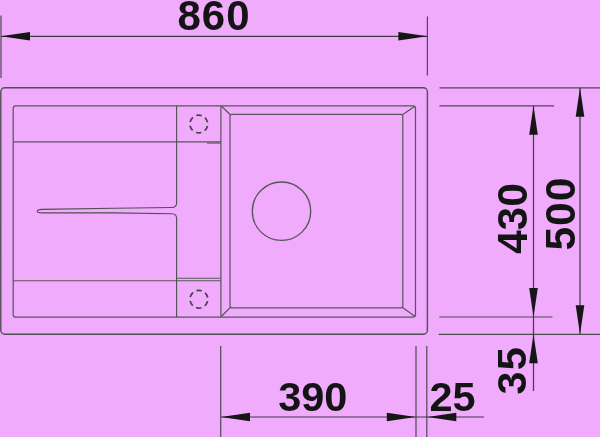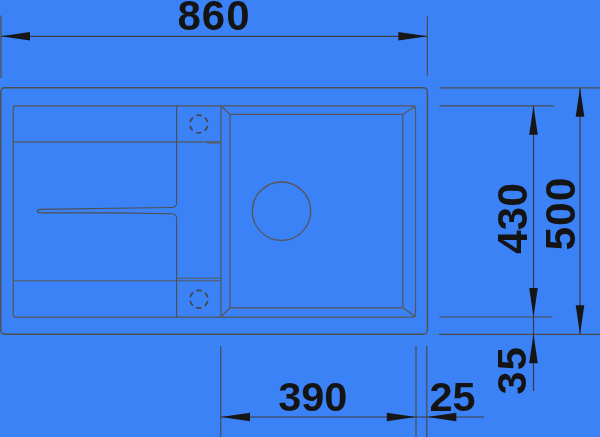--- a/index.html
+++ b/index.html
@@ -1,16 +1,16 @@
 <!DOCTYPE html>
 <html><head>
 <meta charset="utf-8">
 <style>
   html,body{margin:0;padding:0;background:#fff;}
-  #wrap{width:600px;height:437px;position:relative;background:#3b82f6;overflow:hidden;}
+  #wrap{width:600px;height:437px;position:relative;background:#f0abfc;overflow:hidden;}
   svg{display:block;}
   text{font-family:"Liberation Sans", sans-serif;font-weight:bold;fill:#141414;}
 </style>
 </head>
 <body>
 <div id="wrap">
 <svg width="600" height="437" viewBox="0 0 600 437" xmlns="http://www.w3.org/2000/svg">
 
   <rect x="0.8" y="87.8" width="426.6" height="246.4" rx="4" fill="none" stroke="#4f4f4f" stroke-width="1.4"></rect>
 

